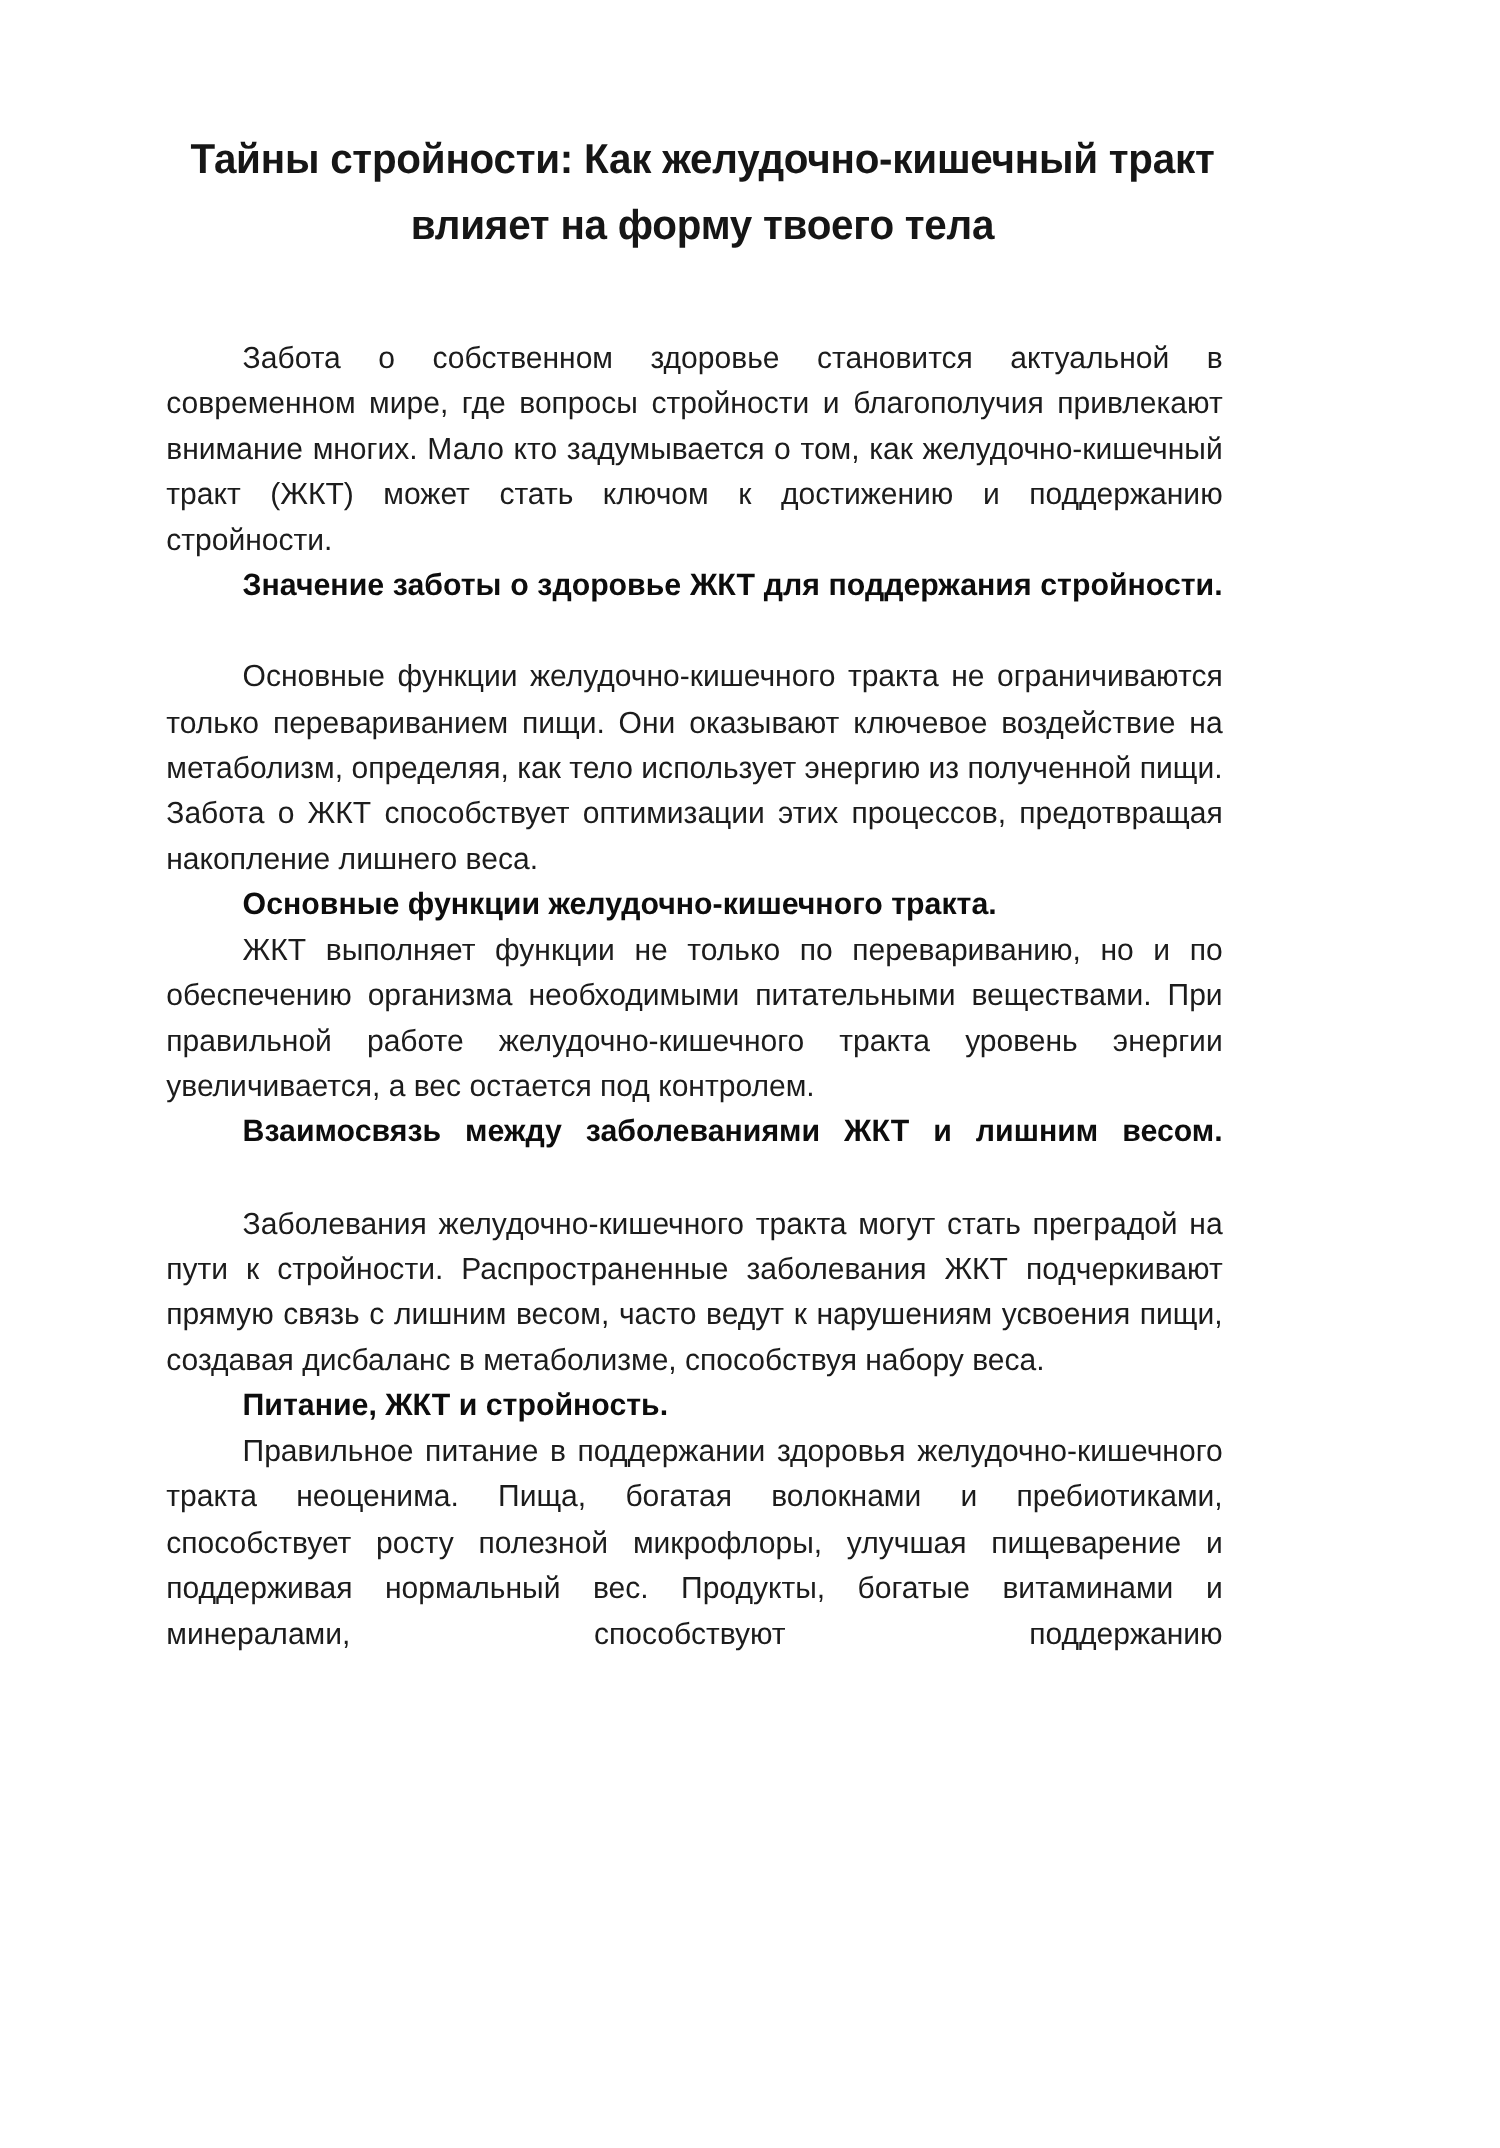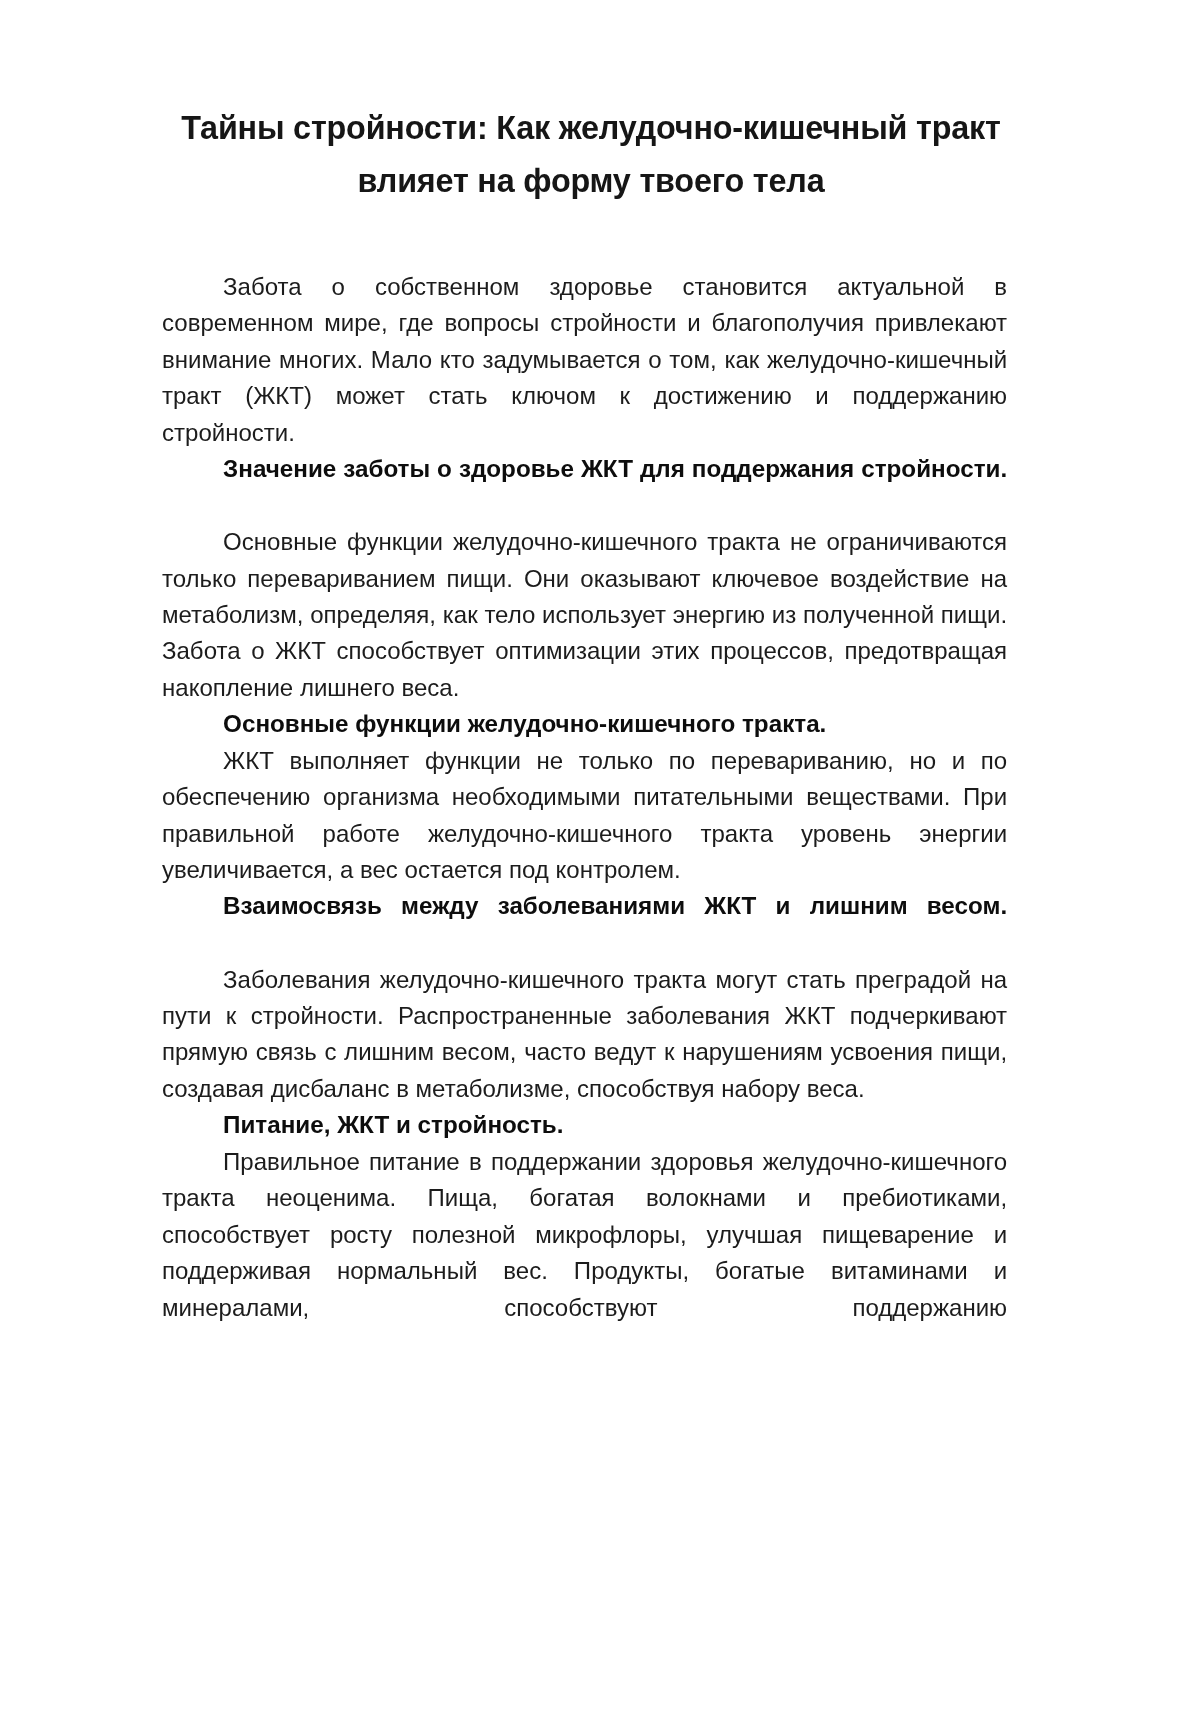--- a/index.html
+++ b/index.html
@@ -22,21 +22,20 @@
     background: #ffffff;
     box-sizing: border-box;
     padding: 0;
     overflow: hidden;
   }
   .content {
     position: absolute;
     left: 133px;
     top: 0;
     width: 858px;
-    margin-left: 29px;
   }
   .doc-title {
     margin: 0;
     padding-top: 101px;
     font-size: 33.5px;
     line-height: 53px;
     font-weight: bold;
     text-align: center;
     letter-spacing: -0.2px;
     color: #161616;

